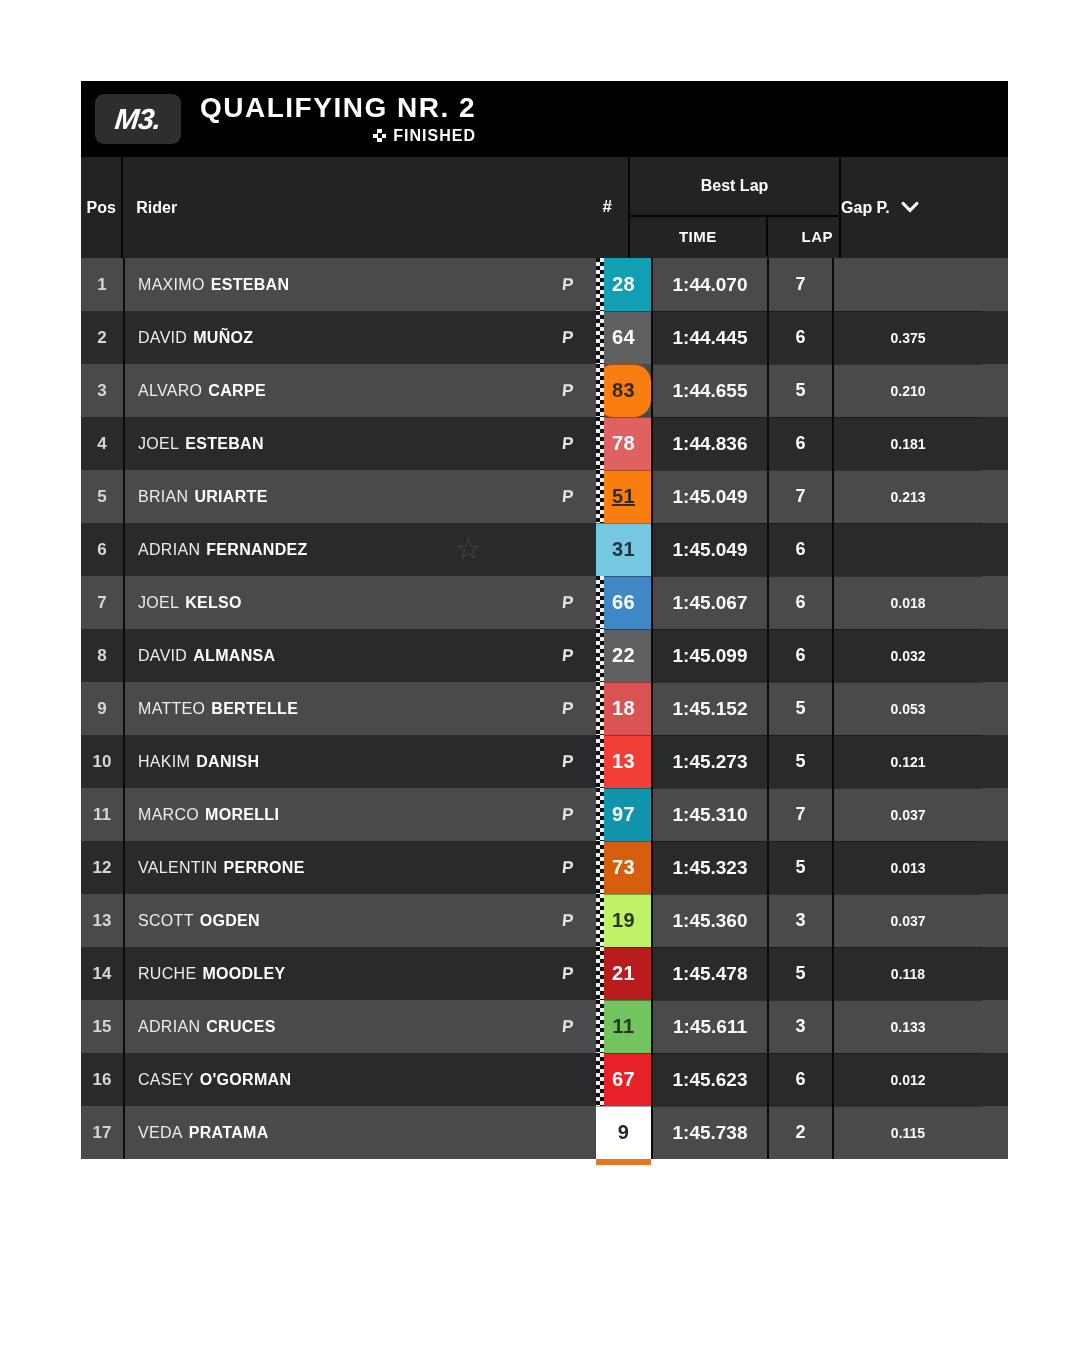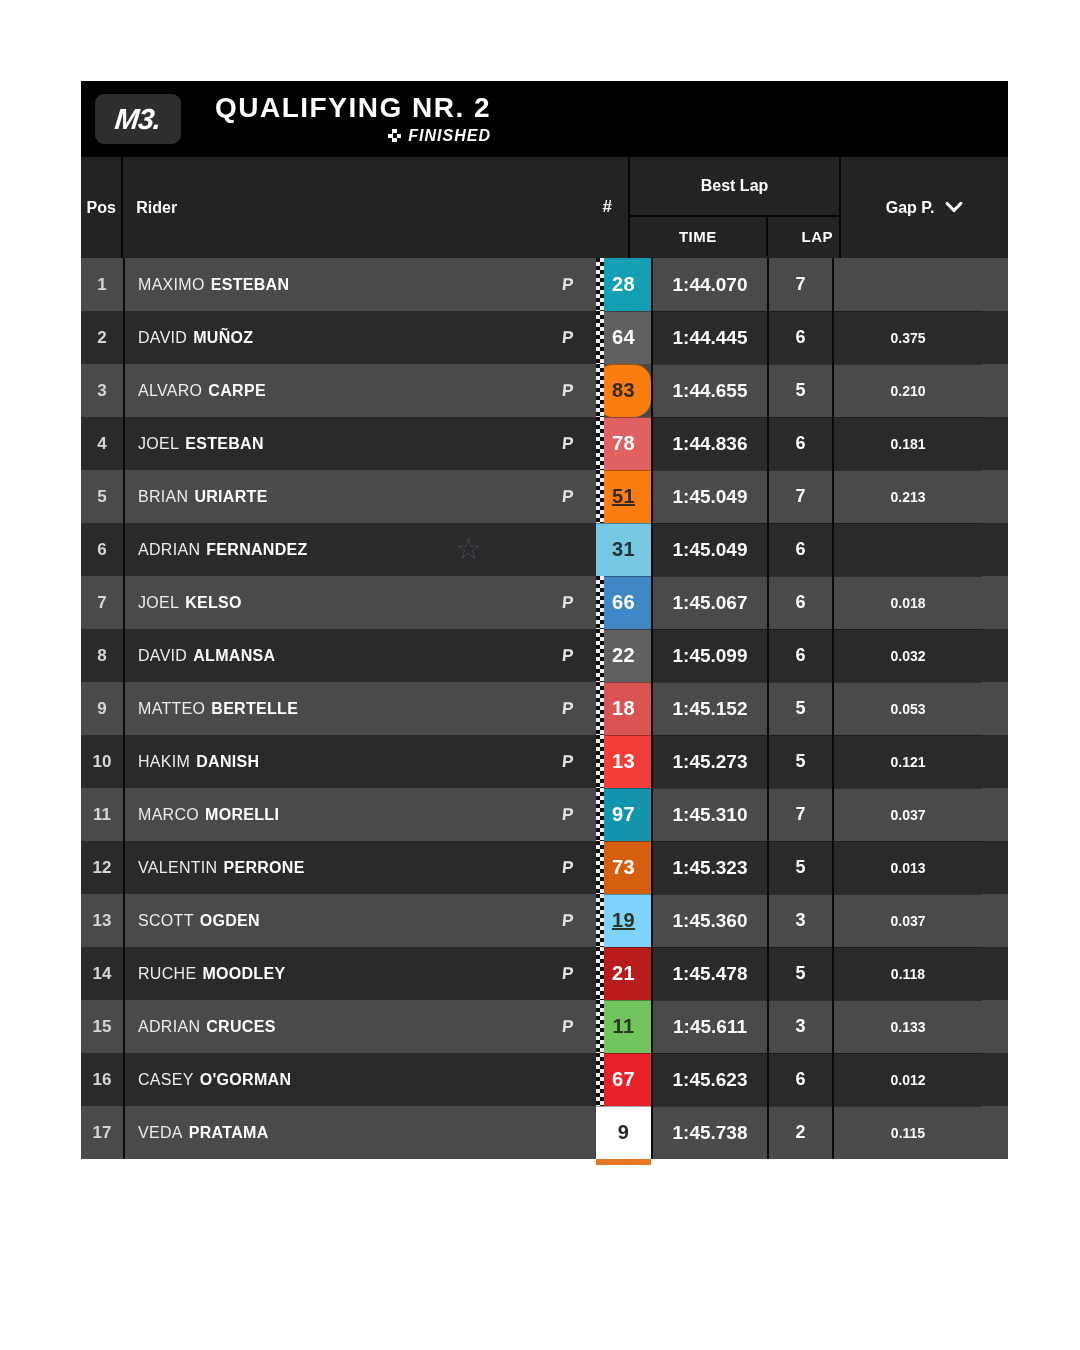--- a/index.html
+++ b/index.html
@@ -12,23 +12,23 @@
   
   .band { height:76px; background:#000; display:flex; align-items:center; }
   .logo {
     width:86px; height:50px; background:#2e2e2e; border-radius:9px; margin-left:14px;
     display:flex; align-items:center; justify-content:center; flex:none;
   }
   .logo span {
     color:#fff; font-weight:700; font-style:italic; font-size:29px;
     letter-spacing:-1px; transform:skewX(-6deg); line-height:1;
   }
-  .titles { margin-left:34px; display:inline-block; }
+  .titles { margin-left:19px; display:inline-block; }
   .title { color:#fff; font-weight:700; font-size:28px; letter-spacing:1.5px; line-height:1; white-space:nowrap; }
-  .finished-line { display:flex; justify-content:flex-end; align-items:center; gap:7px; margin-top:5px;font-style:italic; }
+  .finished-line { display:flex; justify-content:flex-end; align-items:center; gap:7px; margin-top:5px; }
   .checker-icon {
     width:13px; height:13px; flex:none;
     background-image:repeating-conic-gradient(#fff 0% 25%, #000 0% 50%);
     background-size:9px 9px; background-position:0 0;
   }
   .finished { color:#fff; font-weight:700; font-size:16px; letter-spacing:1px; }
 
   
   .thead { display:flex; background:#232323; height:101px; color:#fff; }
   .thead * { box-sizing:border-box; }
@@ -37,21 +37,21 @@
   .th-rider { width:526px; position:relative; display:flex; align-items:center; font-weight:700; font-size:16px; }
   .th-rider .lbl { margin-left:13px; }
   .th-hash { position:absolute; right:16px; top:50%; transform:translateY(-55%); font-weight:700; font-size:17px; }
   .th-group { width:211px; border-left:2px solid #060606; display:flex; flex-direction:column; }
   .th-bestlap { height:60px; display:flex; align-items:center; justify-content:center;
                 border-bottom:2px solid #060606; font-weight:700; font-size:16px; }
   .th-sub { display:flex; height:39px; }
   .th-time { width:144px; display:flex; align-items:center; justify-content:center; font-weight:700; font-size:15px; letter-spacing:0.5px; }
   .th-lap  { width:76px; border-left:2px solid #060606; display:flex; align-items:center; justify-content:center;
              font-weight:700; font-size:15px; letter-spacing:0.5px;padding-left:28px; }
-  .th-gap { width:176px; border-left:2px solid #060606; display:flex; align-items:center; justify-content:center;
+  .th-gap { width:176px; border-left:2px solid #060606; display:flex; align-items:center; 
             gap:11px; font-weight:700; font-size:16px; cursor:pointer; }
 
   
   .tbody .row { display:flex; height:53px; }
   .tbody .row:nth-child(odd)  { background:#4a4a4c; }
   .tbody .row:nth-child(even) { background:#292a2c; }
   .row > div { box-sizing:border-box; }
   .c-pos {
     width:44px; border-right:2px solid #0a0a0a; display:flex; align-items:center; justify-content:center;
     color:#d6d6d6; font-weight:700; font-size:17px;
@@ -270,21 +270,21 @@
         <div class="c-lap">5</div>
         <div class="c-gap">0.013</div>
       </div>
       <div class="row">
         <div class="c-pos">13</div>
         <div class="c-rider">
           <span class="fn">SCOTT</span>
           <span class="ln">OGDEN</span>
           <span class="p-badge">P</span>
         </div>
-        <div class="c-num strip" style="background: #7dd3fc; color: rgb(44, 53, 36); text-decoration: underline;">19</div>
+        <div class="c-num strip" style="background: #bef264; color: rgb(44, 53, 36);">19</div>
         <div class="c-time">1:45.360</div>
         <div class="c-lap">3</div>
         <div class="c-gap">0.037</div>
       </div>
       <div class="row">
         <div class="c-pos">14</div>
         <div class="c-rider">
           <span class="fn">RUCHE</span>
           <span class="ln">MOODLEY</span>
           <span class="p-badge">P</span>

